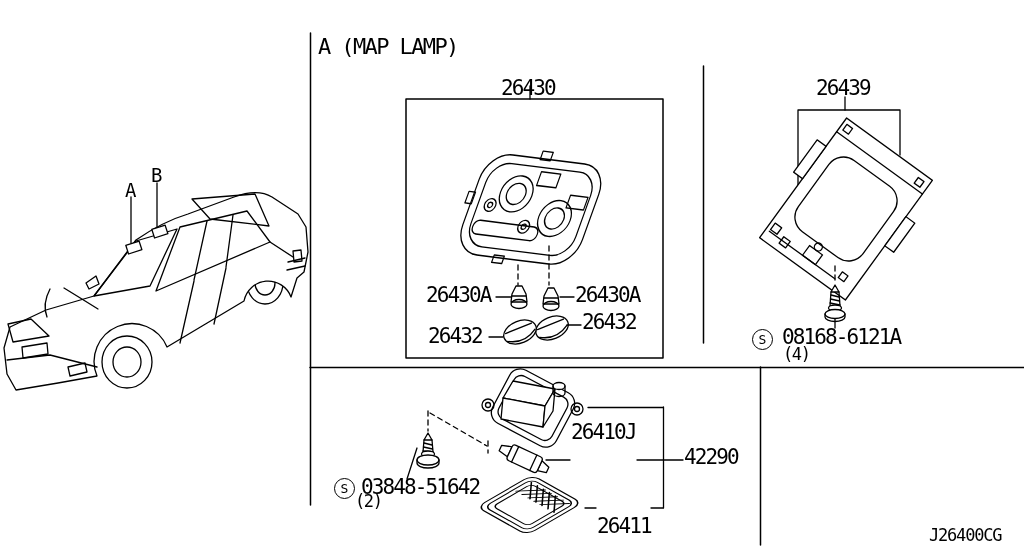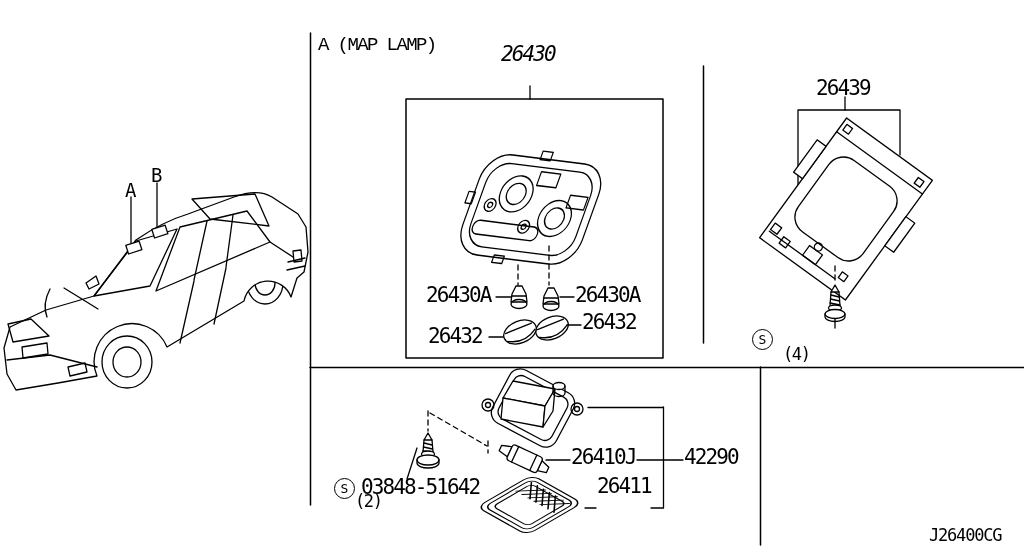--- a/index.html
+++ b/index.html
@@ -3,21 +3,21 @@
 <meta charset="utf-8">
 <style>
   html,body{margin:0;padding:0;background:#fff;}
   .stage{
     position:relative;width:1024px;height:560px;background:#fff;overflow:hidden;
     font-family:"DejaVu Sans Mono","Liberation Mono",monospace;color:#000;
   }
   .stage svg{position:absolute;left:0;top:0;}
   .lbl{position:absolute;white-space:pre;line-height:1;}
   .num{font-size:21px;letter-spacing:-1.9px;}
-  .ttl{font-size:19px;letter-spacing:-1.6px;font-family:Liberation Mono, monospace;}
+  .ttl{font-size:22px;letter-spacing:-1.6px;}
   .qty{font-size:17px;letter-spacing:-1.4px;}
   .code{font-size:17px;letter-spacing:-1.2px;}
   .mark{font-size:19px;letter-spacing:0;}
   .scircle{
     position:absolute;width:19px;height:19px;border:1.7px solid #000;border-radius:50%;
     display:flex;align-items:center;justify-content:center;
     font-size:13px;line-height:1;letter-spacing:0;
   }
   
   .art{stroke:#000;fill:none;stroke-width:1.3;stroke-linejoin:round;stroke-linecap:round;}
@@ -246,31 +246,32 @@
       <line x1="637" y1="460" x2="683" y2="460"></line>
       <line x1="585" y1="508" x2="596" y2="508"></line>
       <line x1="651" y1="508" x2="663" y2="508"></line>
     </g>
   </svg>
 
   <div class="lbl mark" style="left:125px;top:181px;">A</div>
   <div class="lbl mark" style="left:151px;top:166px;">B</div>
 
   <div class="lbl ttl" style="left:318px;top:36px;">A (MAP LAMP)</div>
-  <div class="lbl num" style="left:501px;top:44px;font-style:italic;">26430</div>
+  <div class="lbl num" style="left:501px;top:78px;">26430</div>
   <div class="lbl num" style="left:426px;top:285px;">26430A</div>
   <div class="lbl num" style="left:575px;top:285px;">26430A</div>
   <div class="lbl num" style="left:428px;top:326px;">26432</div>
   <div class="lbl num" style="left:582px;top:312px;">26432</div>
 
   <div class="lbl num" style="left:816px;top:78px;text-align:center;">26439</div>
   <div class="scircle" style="left:752px;top:329px;">S</div>
+  <div class="lbl num" style="left:782px;top:327px;">08168-6121A</div>
   <div class="lbl qty" style="left:783px;top:346px;">(4)</div>
 
   <div class="scircle" style="left:334px;top:478px;">S</div>
   <div class="lbl num" style="left:361px;top:477px;">03848-51642</div>
   <div class="lbl qty" style="left:355px;top:493px;">(2)</div>
-  <div class="lbl num" style="left:571px;top:447px;">26410J</div>
+  <div class="lbl num" style="left:571px;top:422px;">26410J</div>
   <div class="lbl num" style="left:684px;top:447px;">42290</div>
-  <div class="lbl num" style="left:597px;top:476px;">26411</div>
+  <div class="lbl num" style="left:597px;top:516px;">26411</div>
 
   <div class="lbl code" style="left:929px;top:527px;">J26400CG</div>
 </div>
 
 </body></html>

